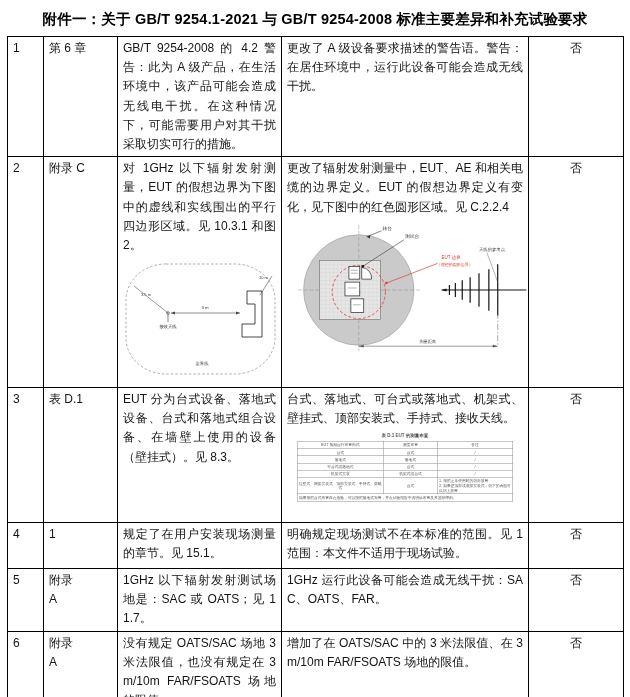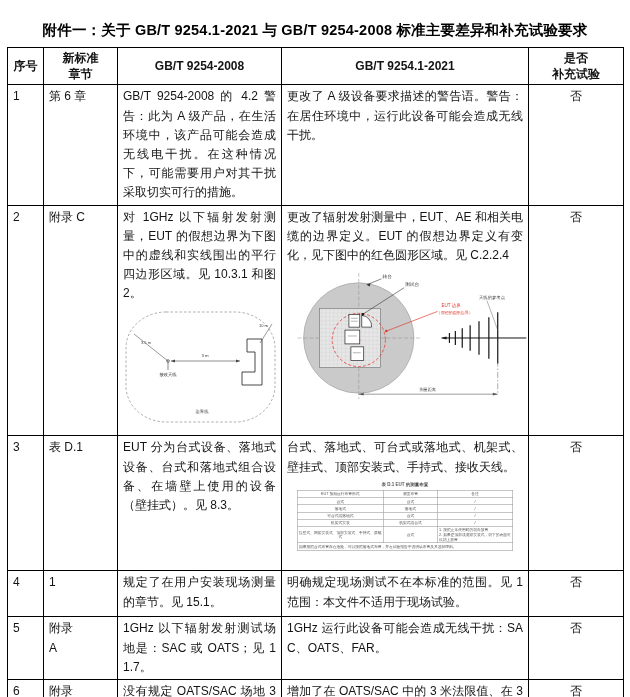--- a/index.html
+++ b/index.html
@@ -1,19 +1,19 @@
 <!DOCTYPE html>
 <html><head>
 <meta charset="utf-8">
 <style>
   html,body{margin:0;padding:0;background:#fff;}
   .page{
     width:630px;height:697px;background:#fff;box-sizing:border-box;
     font-family:"Liberation Sans","DejaVu Sans",sans-serif;color:#111;
-    padding-top:19px;overflow:hidden;
+    padding-top:8px;overflow:hidden;
   }
   .doc-title{
     font-size:14.5px;font-weight:bold;text-align:center;
     margin:2px 0 7px 0;color:#000;letter-spacing:0.2px;
   }
   table.main{
     border-collapse:collapse;table-layout:fixed;margin-left:7px;width:616px;
   }
   table.main th, table.main td{
     border:1px solid #000;vertical-align:top;
@@ -52,29 +52,20 @@
 
   <table class="main">
     <colgroup>
       <col style="width:36px">
         <col style="width:74px">
         <col style="width:164px">
         <col style="width:247px">
         <col style="width:95px">
     </colgroup>
     <tbody>
-        <tr style="height:35px">
-      <th>序号</th>
-      <th>新标准
-章节</th>
-      <th>GB/T 9254-2008</th>
-      <th>GB/T 9254.1-2021</th>
-      <th>是否
-补充试验</th>
-    </tr>
 
     <tr style="height:117px">
       <td class="cell-no">1</td>
       <td class="cell-sec">第 6 章</td>
       <td>
             <div class="celltext">GB/T 9254-2008 的 4.2 警告：此为 A 级产品，在生活环境中，该产品可能会造成无线电干扰。在这种情况下，可能需要用户对其干扰采取切实可行的措施。</div>
           </td>
       <td>
             <div class="celltext">更改了 A 级设备要求描述的警告语。警告：在居住环境中，运行此设备可能会造成无线干扰。</div>
           </td>

